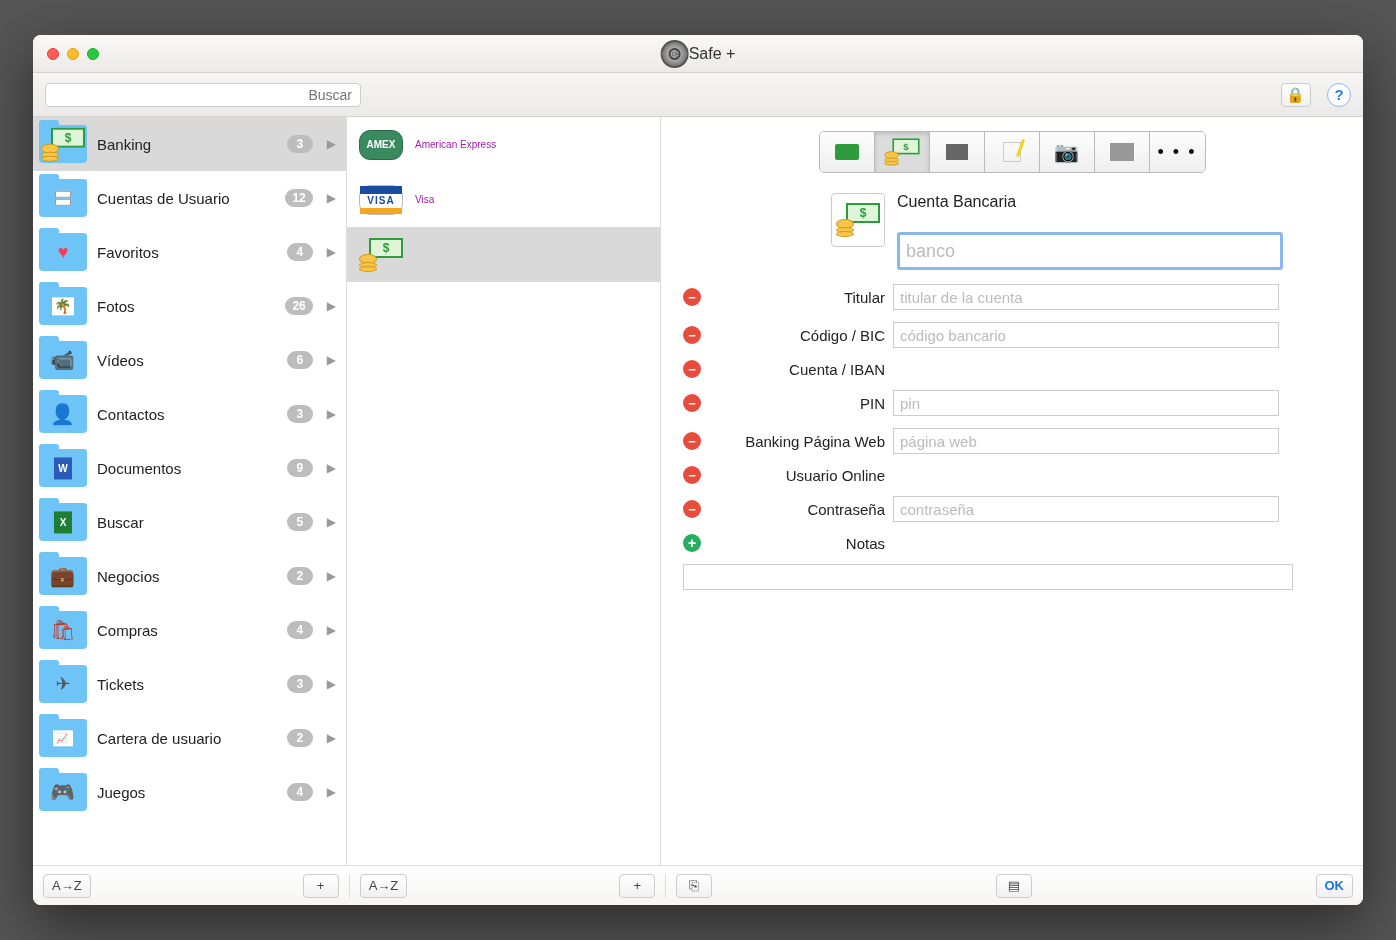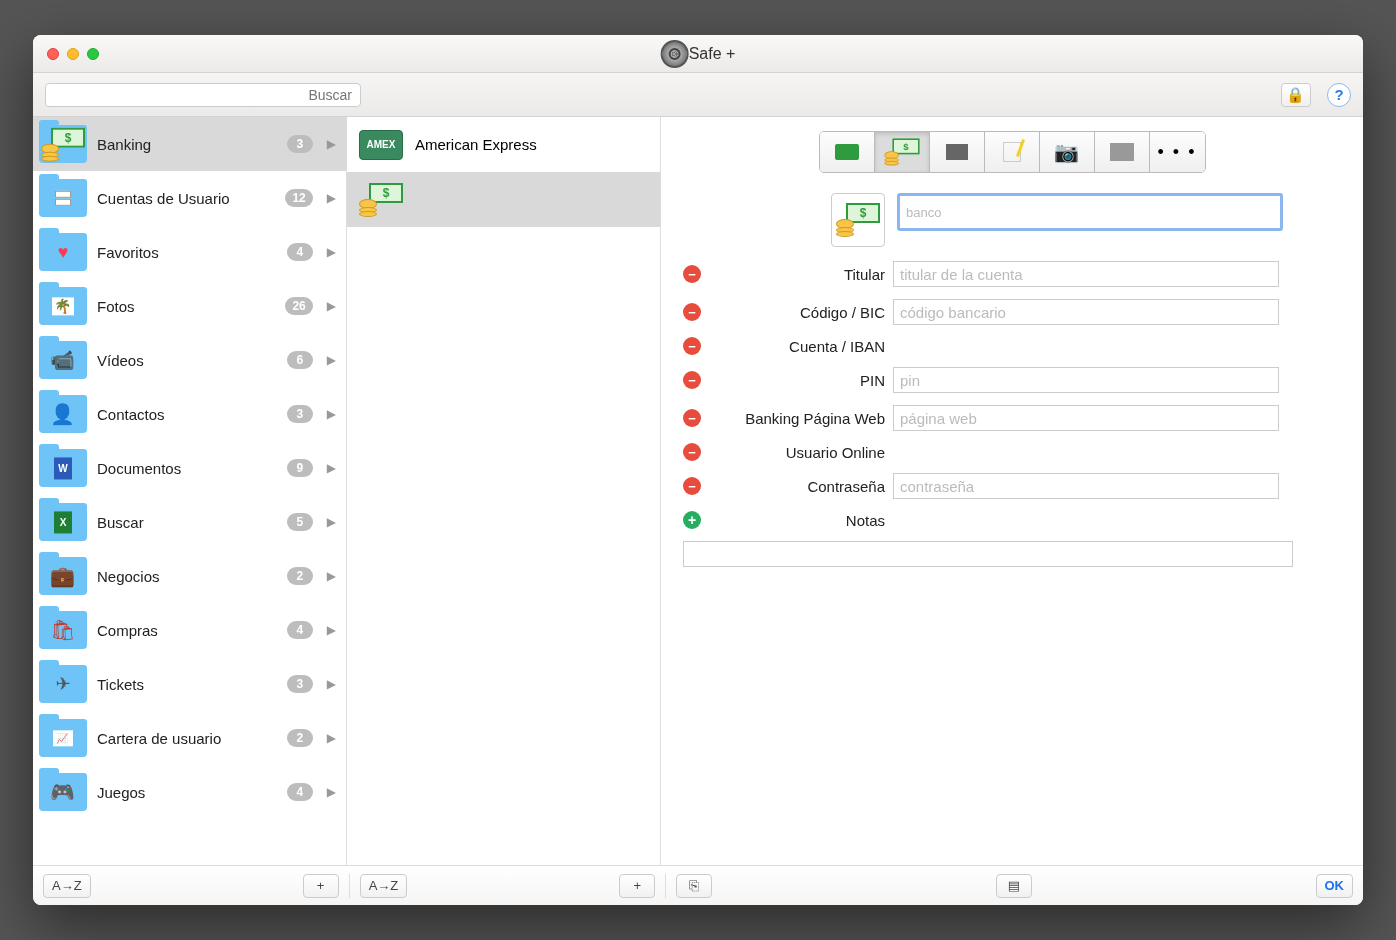--- a/index.html
+++ b/index.html
@@ -69,47 +69,47 @@
     .folder-shape::before{ content:""; position:absolute; top:-5px; left:0; width:20px; height:8px; background:#6ec3f7; border-radius:3px 3px 0 0; }
     .folder-inner { position:absolute; left:50%; top:50%; transform:translate(-50%,-48%); display:flex; align-items:center; justify-content:center; }
     .cat-label { flex:1; font-size:15px; color:#222; }
     .badge { background:#bdbdbd; color:#fff; border-radius:10px; min-width:26px; height:18px; font-size:12px; font-weight:600; display:flex; align-items:center; justify-content:center; padding:0 7px;}
     .chev { color:#999; font-size:12px; margin-left:4px; }
 
     
     .col2 { width: 314px; border-right:1px solid #ddd; background:#fff; }
     .list-item { height:55px; display:flex; align-items:center; gap:12px; padding:0 12px; cursor:pointer; }
     .list-item.selected { background:#d9d9d9; }
-    .card-ic { width:44px; height:30px; border-radius:4px; display:flex; align-items:center; justify-content:center; font-size:10px; font-weight:bold; }
+    .card-ic { width:44px; height:30px; border-radius:11px; display:flex; align-items:center; justify-content:center; font-size:10px; font-weight:bold; }
     .amex-ic { background:#3a8a5f; color:#fff; border:1px solid #2b6b48; }
     .visa-ic { background:#fff; border:1px solid #bbb; flex-direction:column; }
     .visa-stripe-b { height:8px; background:#1a4ba0; width:100%; }
     .visa-txt { color:#1a4ba0; font-size:10px; font-weight:900; letter-spacing:1px; flex:1; display:flex; align-items:center; }
     .visa-stripe-o { height:6px; background:#f5a623; width:100%; }
-    .list-label { font-size:15px; color:#000000; }
+    .list-label { font-size:10px; color:#a21caf; }
 
     
     .bank-ic { width:44px; height:34px; position:relative; }
     .bill { position:absolute; right:0; top:0; width:34px; height:20px; background:#dff5da; border:2px solid #2e9b3f; display:flex; align-items:center; justify-content:center; color:#2e9b3f; font-weight:bold; font-size:12px;}
     .coins { position:absolute; left:0; bottom:0; display:flex; flex-direction:column; align-items:center;}
     .coin { width:18px; height:6px; border-radius:50%; background:#f7c548; border:1px solid #d19b1e; margin-top:-2px;}
     .coin:first-child{margin-top:0; height:10px;}
 
     
     .col3 { flex:1; background:#fff; display:flex; flex-direction:column; padding:14px 22px; overflow:auto;}
     .typebar { display:flex; margin:0 auto 20px; border:1px solid #bbb; border-radius:5px; overflow:hidden; }
     .type-btn { width:55px; height:40px; border-right:1px solid #bbb; background:linear-gradient(#fdfdfd,#efefef); display:flex; align-items:center; justify-content:center; cursor:pointer; font-size:18px;}
     .type-btn:last-child{border-right:none;}
     .type-btn.selected { background:#dcdcdc; box-shadow: inset 0 2px 4px rgba(0,0,0,0.15);}
 
     .entry-header { display:flex; align-items:flex-start; gap:12px; margin-bottom:14px; margin-left:148px;}
     .big-ic-box { width:54px; height:54px; border:1px solid #ccc; border-radius:4px; display:flex; align-items:center; justify-content:center; background:#fff;}
     .entry-title-col { flex:1; }
     .entry-type-label { font-size:16px; color:#222; margin-bottom:2px; }
-    .name-input { width:100%; max-width:386px; height:28px; border:3px solid #8bb6ee; border-radius:3px; padding:16px 6px; font-size:13px; outline:none;}
+    .name-input { width:100%; max-width:386px; height:28px; border:3px solid #8bb6ee; border-radius:3px; padding:16px 6px; font-size:18px; outline:none;margin-top:19px;}
     .name-input::placeholder{color:#bbb;}
 
     .field-row { display:flex; align-items:center; gap:8px; margin-bottom:12px; }
     .del-btn { width:18px; height:18px; border-radius:50%; background:#e74c3c; color:#fff; display:flex; align-items:center; justify-content:center; font-size:13px; font-weight:bold; cursor:pointer; flex-shrink:0;}
     .add-btn-g { width:18px; height:18px; border-radius:50%; background:#27ae60; color:#fff; display:flex; align-items:center; justify-content:center; font-size:14px; font-weight:bold; cursor:pointer; flex-shrink:0;}
     .field-label { width:176px; text-align:right; font-size:15px; color:#222; flex-shrink:0;}
     .field-input { flex:1; max-width:386px; height:26px; border:1px solid #ccc; padding:0 6px; font-size:15px; background:#fff;}
     .field-input::placeholder { color:#bbb; }
     .notes-area { width:100%; max-width:610px; height:26px; border:1px solid #ccc; background:#fff;}
 
@@ -347,20 +347,28 @@
         <div class="chev">▶</div>
       </div>
 
     </div>
 
     <div class="col2">
       <div class="list-item">
         <div class="card-ic amex-ic">AMEX</div>
         <div class="list-label">American Express</div>
       </div>
+      <div class="list-item">
+        <div class="card-ic visa-ic">
+          <div class="visa-stripe-b"></div>
+            <div class="visa-txt">VISA</div>
+            <div class="visa-stripe-o"></div>
+        </div>
+        <div class="list-label">Visa</div>
+      </div>
       <div class="list-item selected">
         <div class="bank-ic">
             <div class="bill">$</div>
             <div class="coins">
               <div class="coin"></div>
               <div class="coin"></div>
               <div class="coin"></div>
             </div>
           </div>
         <div class="list-label"></div>
@@ -405,20 +413,21 @@
           <div class="bank-ic">
               <div class="bill">$</div>
               <div class="coins">
                 <div class="coin"></div>
                 <div class="coin"></div>
                 <div class="coin"></div>
               </div>
             </div>
         </div>
         <div class="entry-title-col">
+          <div class="entry-type-label">Cuenta Bancaria</div>
           <input class="name-input" type="text" placeholder="banco" style="">
         </div>
       </div>
 
       <div class="field-row">
         <div class="del-btn">−</div>
         <div class="field-label">Titular</div>
         <input class="field-input" type="text" placeholder="titular de la cuenta" style="">
       </div>
       <div class="field-row">

